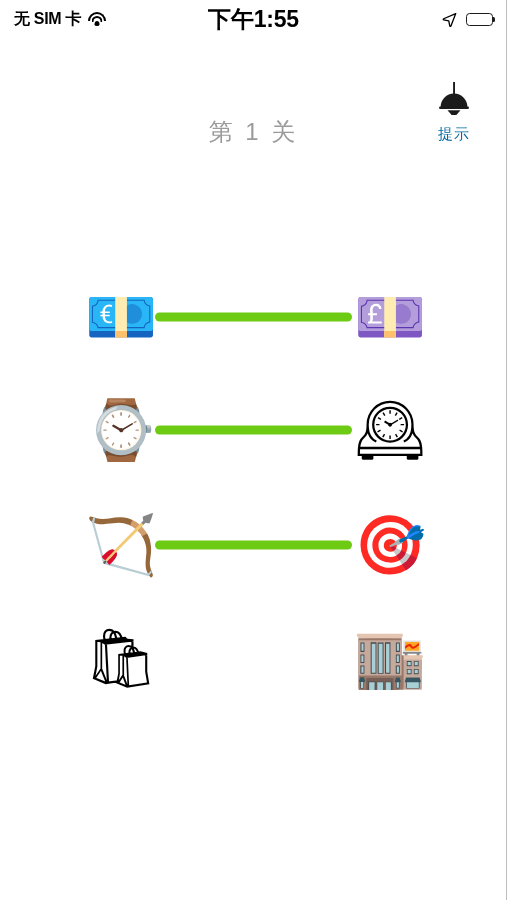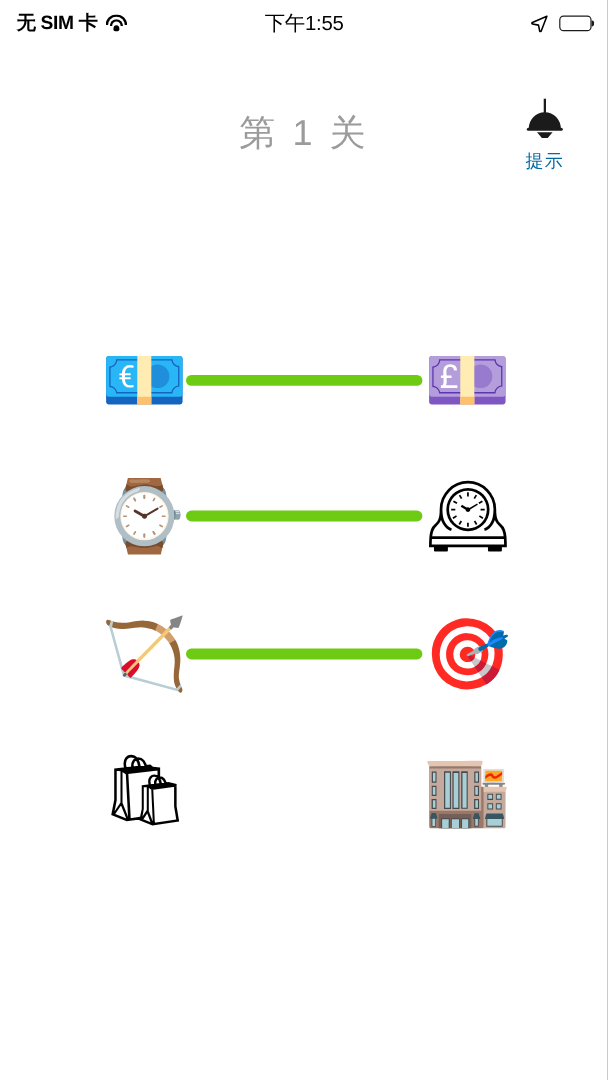--- a/index.html
+++ b/index.html
@@ -19,21 +19,21 @@
   
   .statusbar {
     position:absolute; top:0; left:0;
     width:507px; height:38px;
     display:flex; align-items:center;
     padding:0 14px;
     color:#000;
   }
   .sb-left  { display:flex; align-items:center; gap:7px; flex:0 0 auto; }
   .sb-mid   { position:absolute; left:0; right:0; text-align:center;
-              font-size:17px; font-weight:400; letter-spacing:-0.2px;
+              font-size:23px; font-weight:700; letter-spacing:-0.2px;
               pointer-events:none; }
   .sb-right { margin-left:auto; display:flex; align-items:center; gap:9px; flex:0 0 auto; z-index:2; }
   .sb-carrier { font-size:16px; font-weight:700; letter-spacing:-0.3px; white-space:nowrap; }
 
   .wifi-icon { width:18px; height:14px; position:relative; display:inline-block; }
   .wifi-icon i {
     position:absolute; left:50%; top:0; transform:translateX(-50%);
     border:2.1px solid #000; border-bottom:none;
     border-top-left-radius:100px; border-top-right-radius:100px;
   }
@@ -46,23 +46,23 @@
 
   .loc-icon { width:15px; height:15px; display:block; }
   .batt { width:27px; height:13px; border:1.4px solid #1c1c1c; border-radius:3.6px;
           position:relative; padding:1.4px; }
   .batt::after { content:""; position:absolute; right:-3.4px; top:3.6px;
                  width:2px; height:5px; background:#1c1c1c; border-radius:0 1.5px 1.5px 0; }
   .batt .fill { height:100%; background:#1c1c1c; border-radius:1.6px; }
 
   
   .level-title {
-    position:absolute; top:91px; left:0; width:507px;
+    position:absolute; top:116px; left:0; width:507px;
     text-align:center;
-    font-size:30px; color:#9b9b9b; letter-spacing:3px; font-weight:400;
+    font-size:24px; color:#9b9b9b; letter-spacing:3px; font-weight:400;
   }
 
   .hint-btn {
     position:absolute; top:82px; left:425px;
     width:58px;
     display:flex; flex-direction:column; align-items:center; gap:5px;
     cursor:pointer; background:none; border:none;
   }
   .lamp-icon { width:36px; height:38px; display:block; }
   .hint-label { font-size:15px; color:#0369a1; letter-spacing:1px; }

